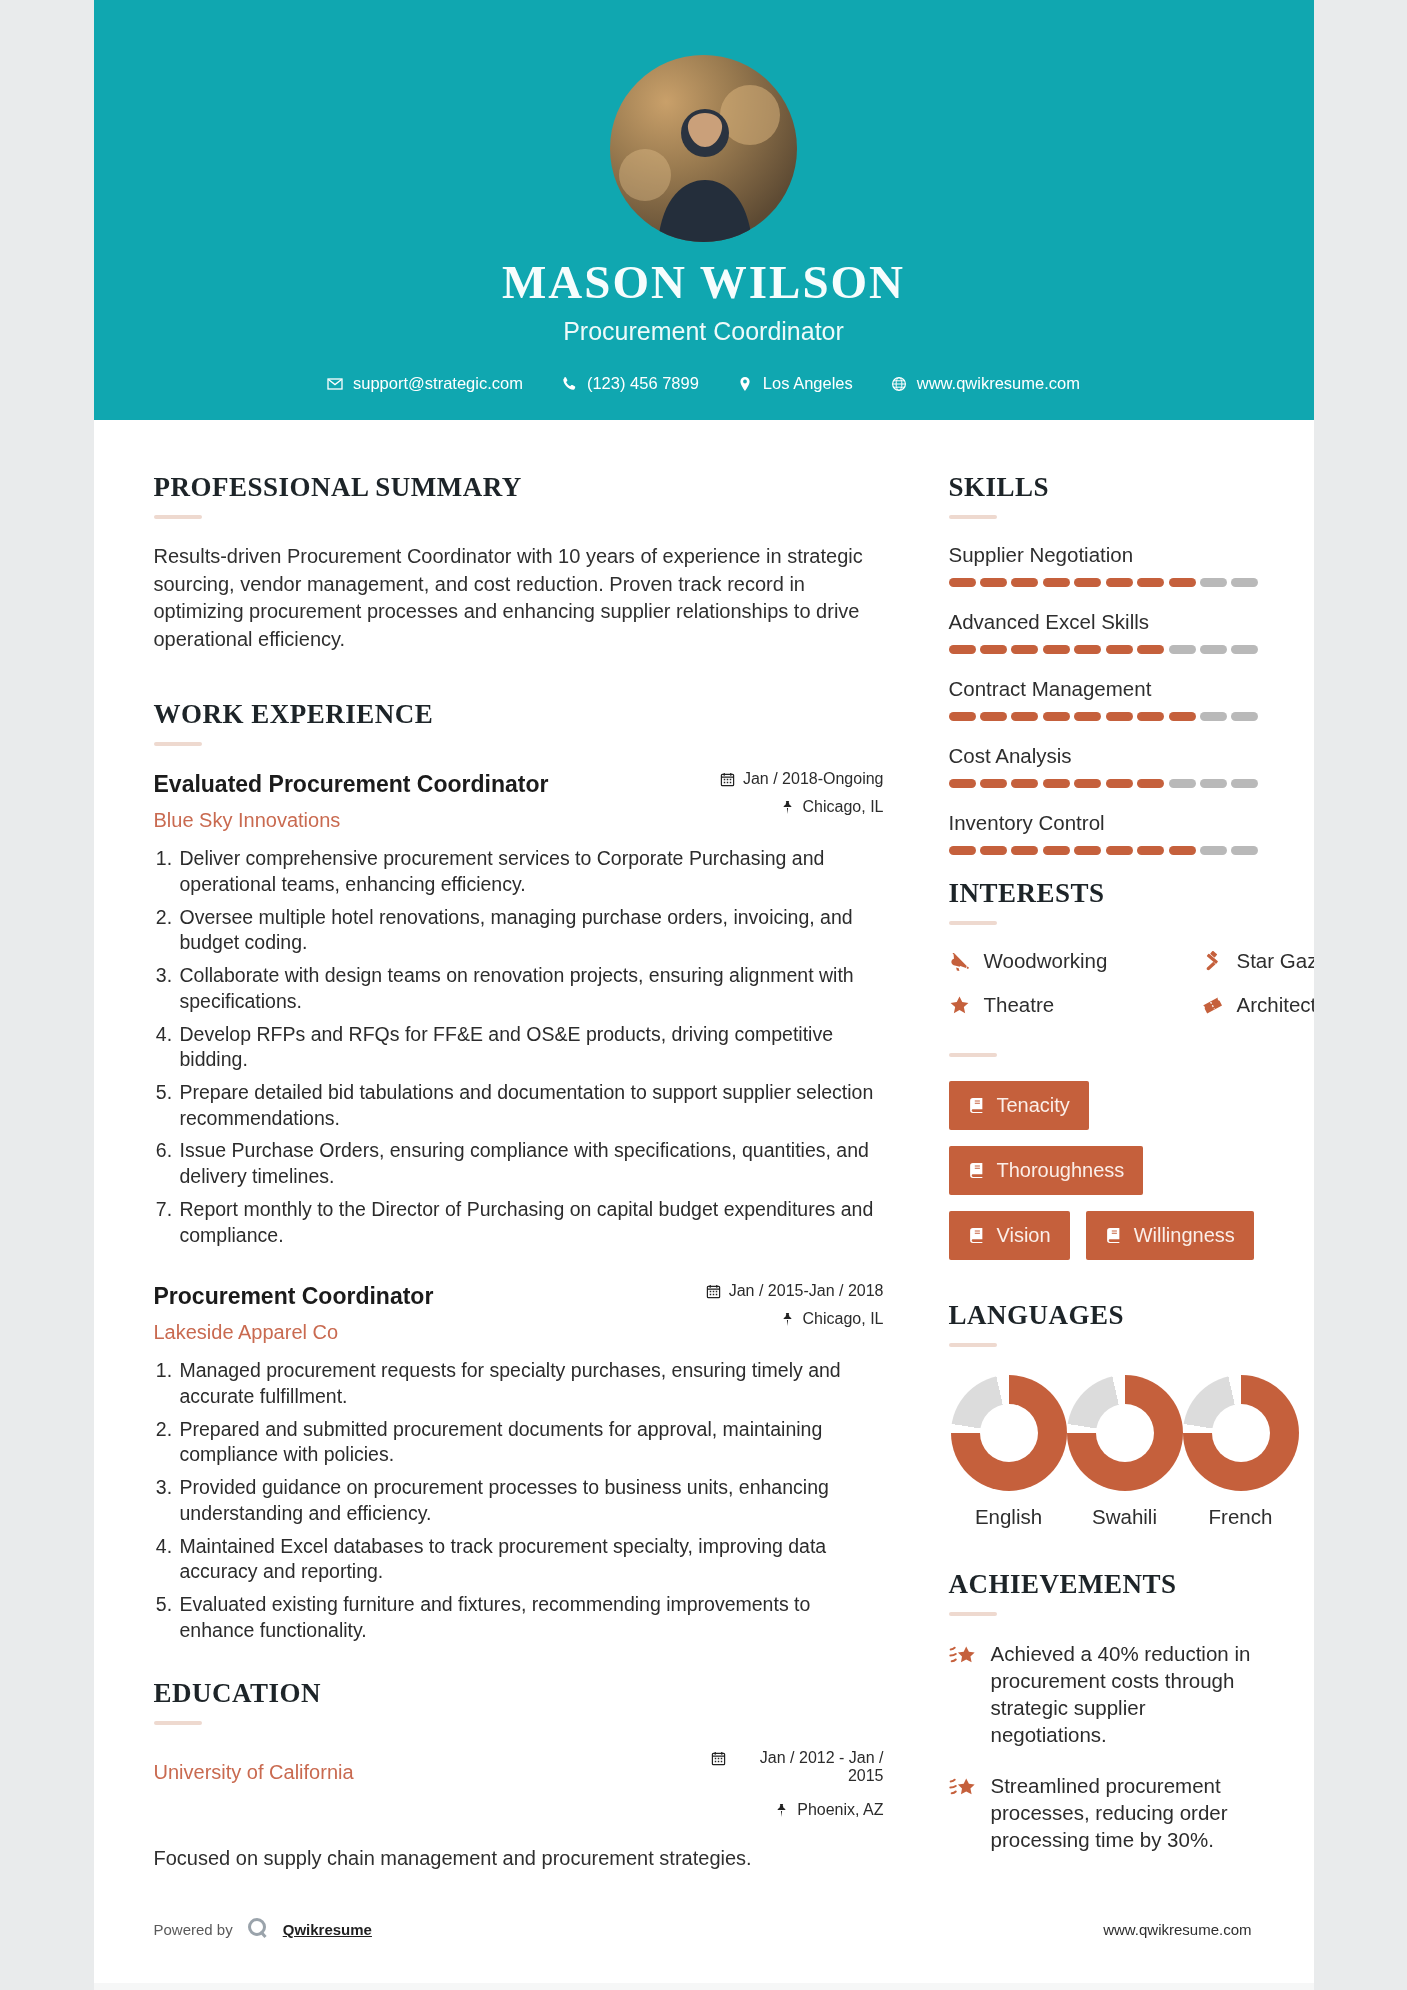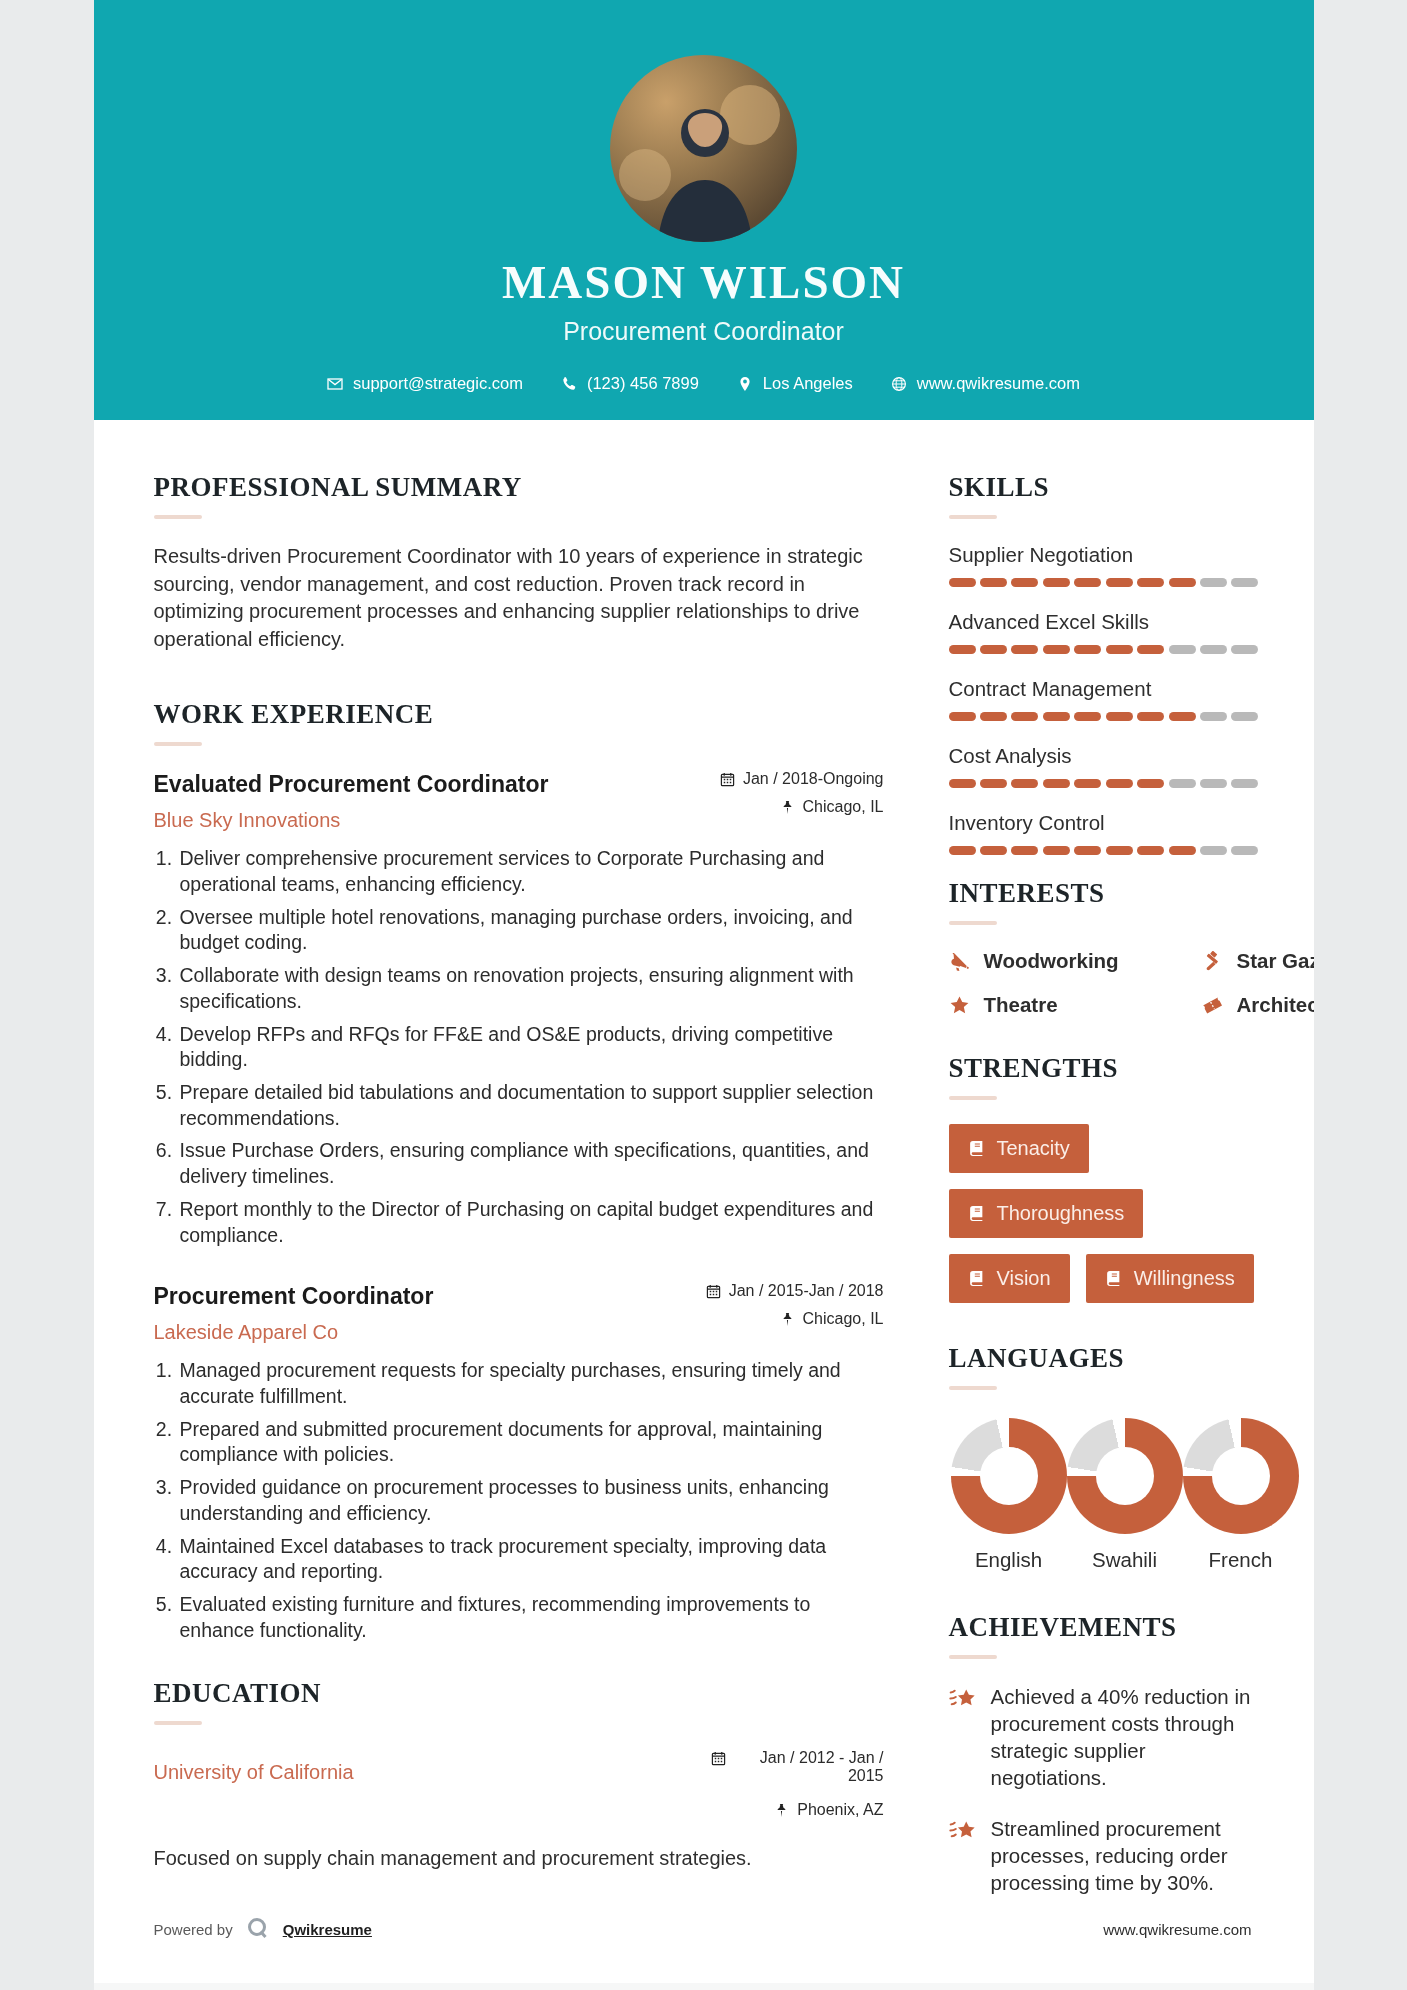--- a/index.html
+++ b/index.html
@@ -47,21 +47,21 @@
   .edu-school{ font-size:20px; color:#c96a50; margin-top:12px; }
   .edu-note{ font-size:20px; color:#2f2f2f; margin-top:18px; }
 
   
   .skill-name{ font-size:20.5px; color:#2e2e2e; margin:0 0 11px 0; }
   .skill-bar{ display:flex; justify-content:space-between; margin-bottom:23px; }
   .dash{ width:27px; height:9px; border-radius:5px; background:#b9b9b9; }
   .dash.on{ background:#c5603c; }
 
   .int-grid{ display:grid; grid-template-columns:253px 1fr; row-gap:20px; margin-bottom:36px; }
-  .int-item{ display:flex; align-items:center; gap:14px; font-size:20.5px; color:#2e2e2e;font-weight:bold; }
+  .int-item{ display:flex; align-items:center; gap:14px; font-size:20.5px; color:#2e2e2e; }
   .int-item svg{ width:21px; height:21px; color:#c5603c; flex:0 0 auto; }
 
   .str-wrap{ display:flex; flex-wrap:wrap; gap:16px; margin-bottom:40px; }
   .str-btn{ background:#c5603c; color:#fbeee8; font-size:20px; padding:13px 19px;
             display:flex; align-items:center; gap:12px; border-radius:2px; }
   .str-btn svg{ width:17px; height:17px; color:#fff; }
 
   .lang-row{ display:flex; justify-content:space-between; padding:4px 2px 0 2px; margin-bottom:40px; }
   .lang{ text-align:center; width:118px; }
   .donut{ width:116px; height:116px; border-radius:50%; position:relative; margin:0 auto; }
@@ -371,21 +371,20 @@
       <svg viewBox="0 0 16 16">
               <g transform="rotate(-28 8 8)">
                 <path fill="currentColor" d="M1.6 4.6h12.8c-.9.5-.9 2.3 0 2.8v4H1.6v-4c.9-.5.9-2.3 0-2.8z"></path>
                 <path d="M8 5v6" stroke="#fff" stroke-width="1" stroke-dasharray="1.4 1.4"></path>
               </g>
             </svg>
             <span>Architecture</span>
     </div>
         </div>
 
-      <h2 class="sec">STRENGTHS</h2>
       <div class="rule"></div>
       <div class="str-wrap">
     <div class="str-btn">
       <svg viewBox="0 0 16 16">
               <path fill="currentColor" d="M4.6 1h8.9v10.6H4.8c-.7 0-1.3.5-1.3 1.2s.6 1.2 1.3 1.2h8.7V15H4.6A2.6 2.6 0 0 1 2 12.4V3.6A2.6 2.6 0 0 1 4.6 1z"></path>
               <path d="M6.4 3.8h4.8M6.4 5.9h4.8" stroke="#c5603c" stroke-width="1"></path>
             </svg>
             <span>Tenacity</span>
     </div>
     <div class="str-btn">

